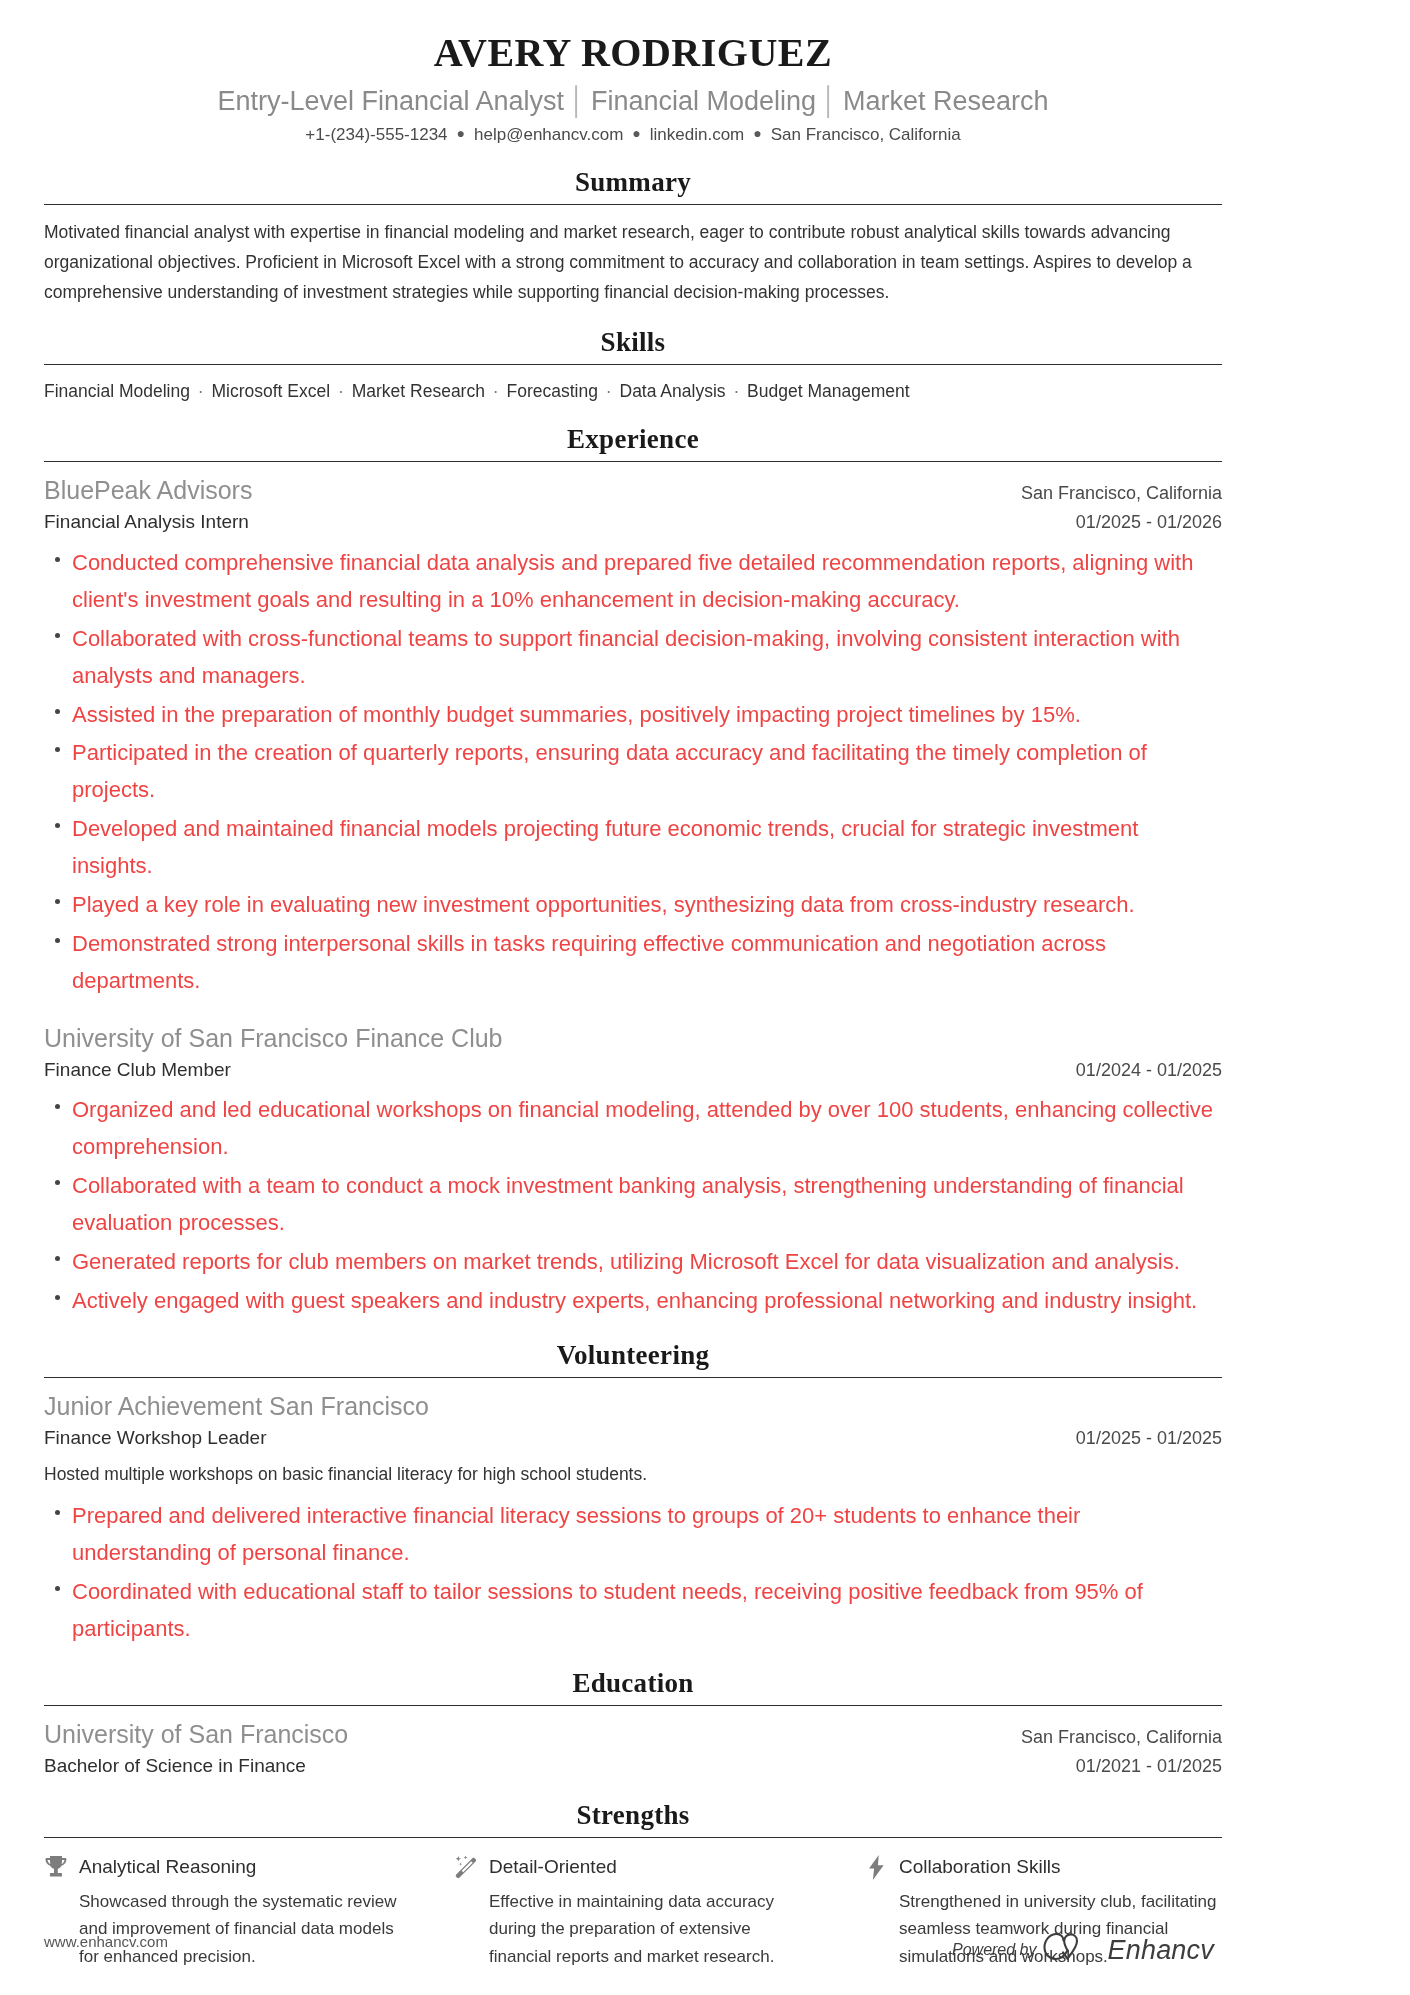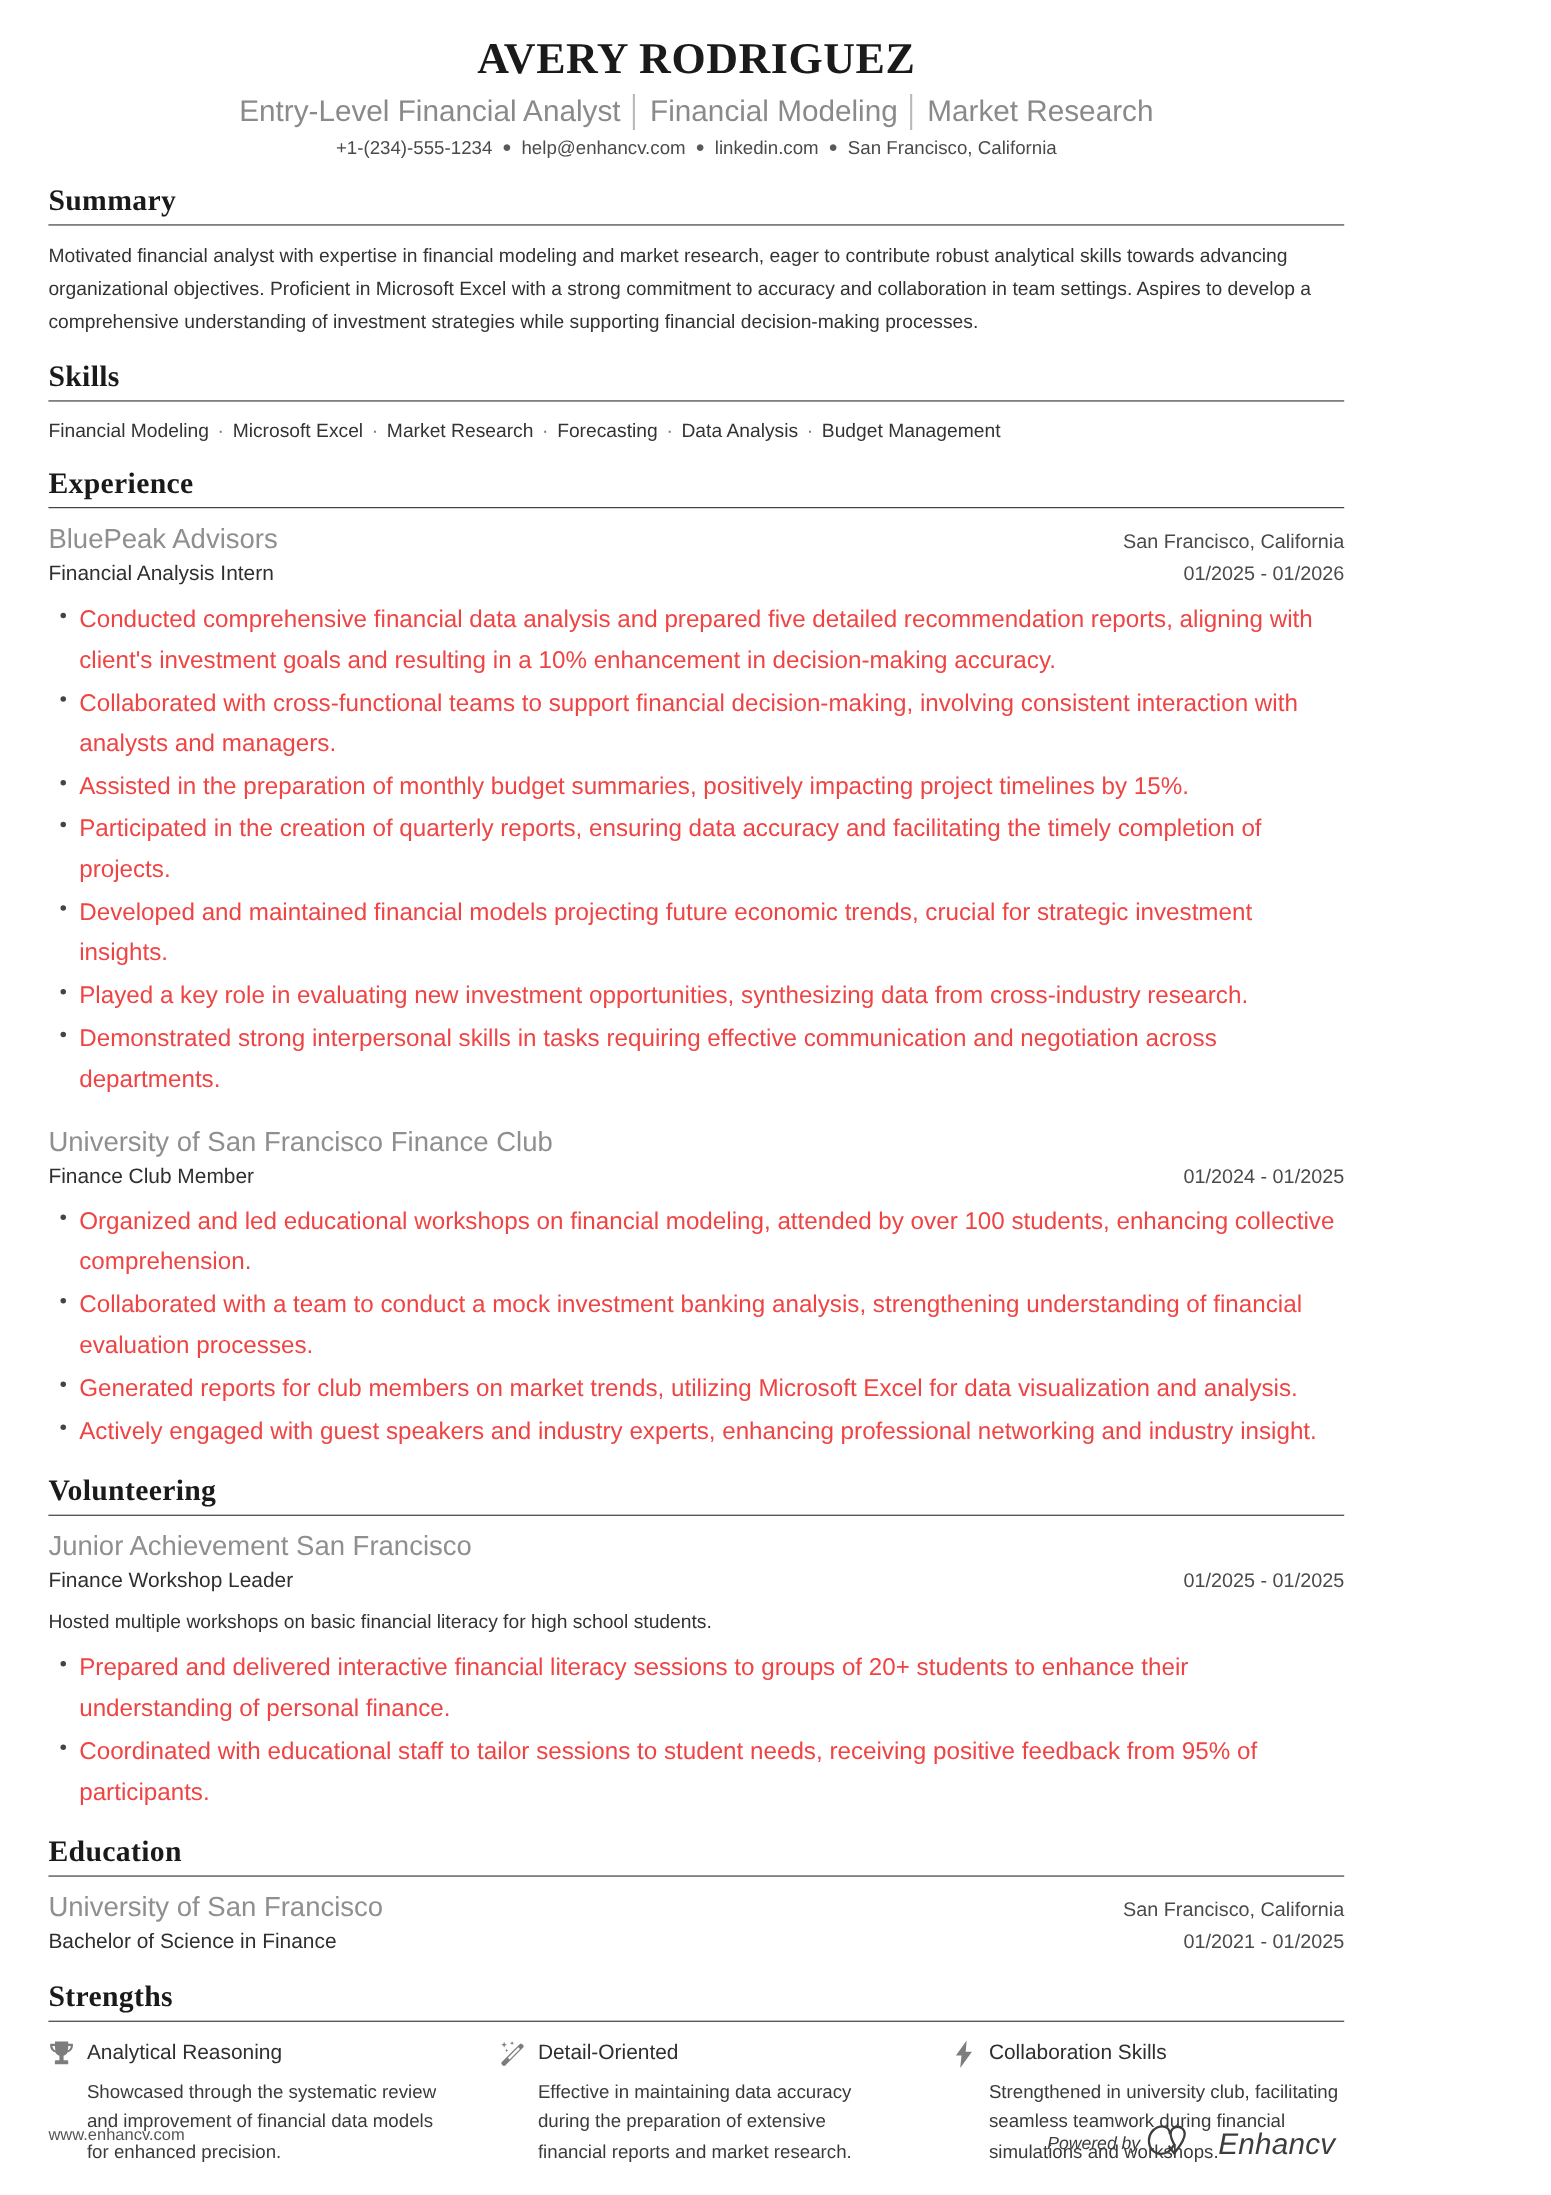--- a/index.html
+++ b/index.html
@@ -55,21 +55,21 @@
     position: relative;
     top: -2px;
   }
 
   
   .section { margin-top: 20px; }
   .section-title {
     font-family: "Liberation Serif", serif;
     font-weight: bold;
     font-size: 27px;
-    text-align: left;
+    text-align: center;
     color: #1a1a1a;
     letter-spacing: 0.3px;
     padding-bottom: 6px;
   }
   .rule {
     border-top: 1.6px solid #2e2e2e;
     width: 100%;
   }
 
   

